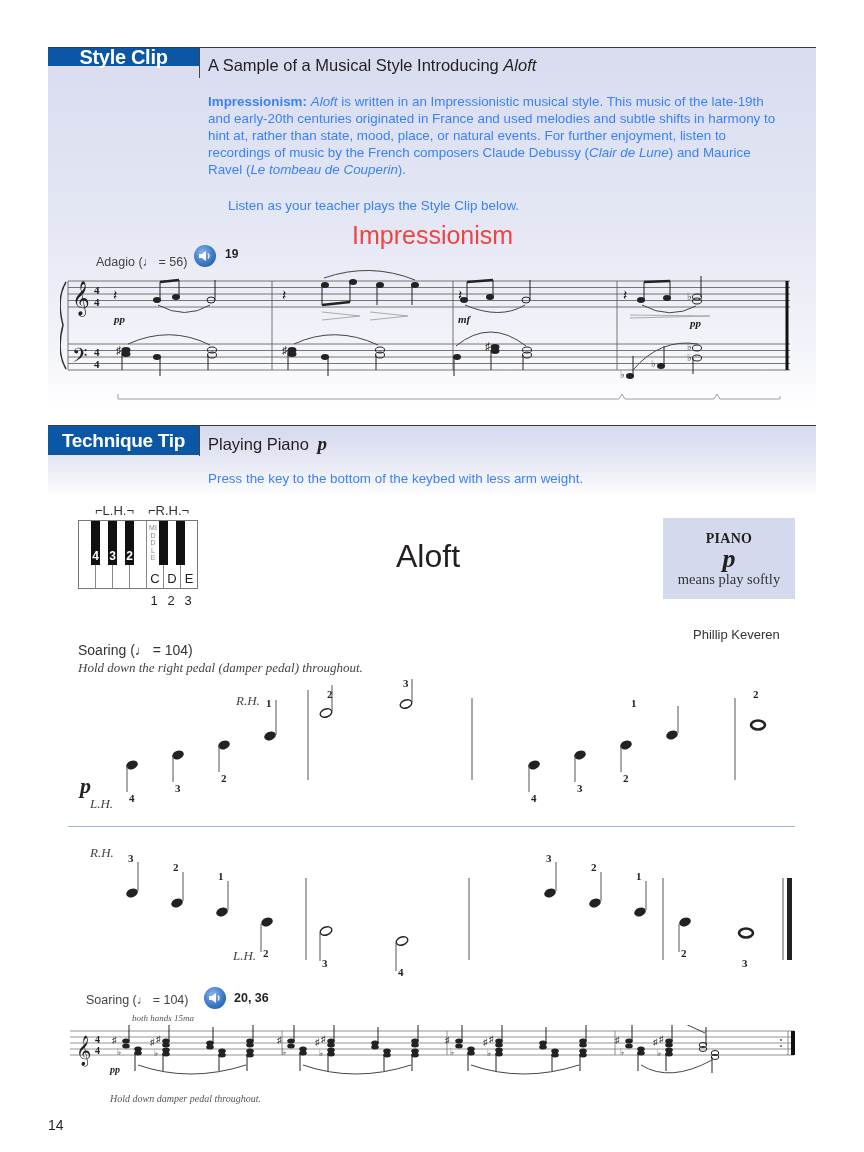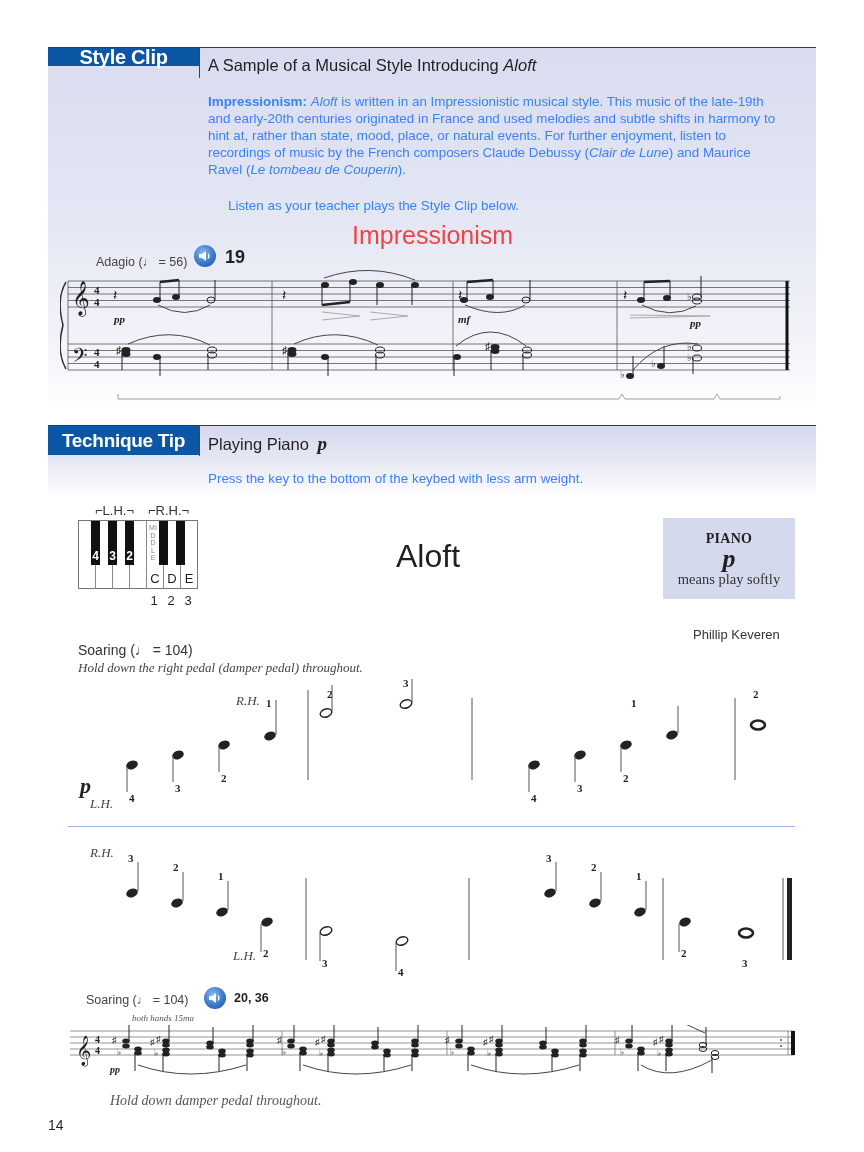--- a/index.html
+++ b/index.html
@@ -47,21 +47,21 @@
 <div class="abs body-text" style="left:208px;top:197px;margin-left:20px;">Listen as your teacher plays the Style Clip below.</div>
 
 <div class="abs sans" style="left:352px;top:221px;font-size:25px;color:#ef4444;">Impressionism</div>
 <div class="abs sans" style="left:96px;top:255px;font-size:12.5px;color:#444;">Adagio (♩ = 56)</div>
 <div class="abs speaker" style="left:194px;top:245px;">
   <svg width="14" height="14" viewBox="0 0 14 14">
       <path d="M1 5h3l4-3v10l-4-3H1z" fill="#fff"></path>
       <path d="M10 4.5q2 2.5 0 5" stroke="#fff" stroke-width="1.2" fill="none"></path>
     </svg>
 </div>
-<div class="abs sans" style="left:225px;top:247px;font-size:18px;font-weight:bold;">19</div>
+<div class="abs sans" style="left:225px;top:247px;font-size:12px;font-weight:bold;">19</div>
 
 <svg class="abs" style="left:60px;top:270px;" width="740" height="140" viewBox="0 0 740 140">
   <g stroke="#555" stroke-width="0.8">
     <line x1="8" y1="11" x2="730" y2="11"></line>
       <line x1="8" y1="17.5" x2="730" y2="17.5"></line>
       <line x1="8" y1="24" x2="730" y2="24"></line>
       <line x1="8" y1="30.5" x2="730" y2="30.5"></line>
       <line x1="8" y1="37" x2="730" y2="37"></line>
     <line x1="8" y1="74" x2="730" y2="74"></line>
       <line x1="8" y1="80.5" x2="730" y2="80.5"></line>
@@ -414,15 +414,15 @@
     <ellipse cx="633" cy="20" rx="3.8" ry="2.5" fill="none" stroke="#222"></ellipse>
       <ellipse cx="633" cy="24" rx="3.8" ry="2.5" fill="none" stroke="#222"></ellipse>
       <line x1="636" y1="20" x2="636" y2="2" stroke="#222"></line>
     <ellipse cx="645" cy="28" rx="3.8" ry="2.5" fill="none" stroke="#222"></ellipse>
       <ellipse cx="645" cy="32" rx="3.8" ry="2.5" fill="none" stroke="#222"></ellipse>
       <line x1="642" y1="32" x2="642" y2="48" stroke="#222"></line>
     <path d="M563 -2 Q600 -12 635 8" stroke="#444" fill="none"></path>
     <path d="M571 40 Q600 58 642 35" stroke="#444" fill="none"></path>
   </g>
 </svg>
-<div class="abs serif-i" style="left:110px;top:1093px;font-size:14px;color:#555;">Hold down damper pedal throughout.</div>
+<div class="abs serif-i" style="left:110px;top:1093px;font-size:10px;color:#555;">Hold down damper pedal throughout.</div>
 
 <div class="abs sans" style="left:48px;top:1117px;font-size:14px;color:#231f20;">14</div>
 
 </body></html>

